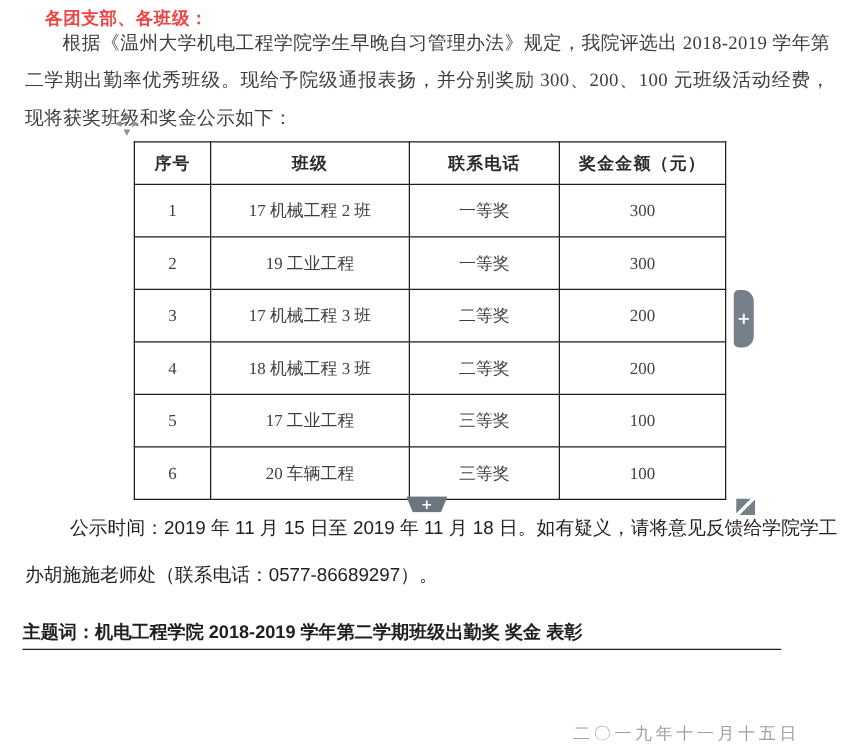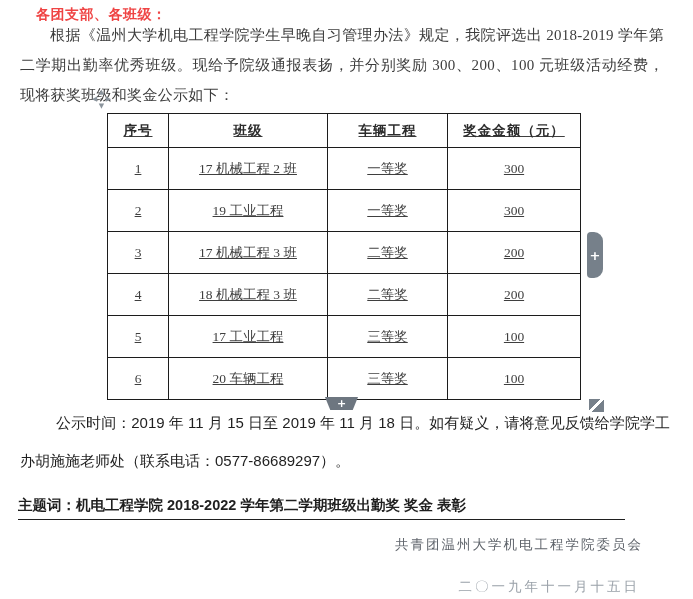--- a/index.html
+++ b/index.html
@@ -31,21 +31,20 @@
     letter-spacing: 0.3px;
   }
   
   .award-table {
     position: absolute;
     left: 107px; top: 113px;
     border-collapse: collapse;
     table-layout: fixed;
     font-size: 13.5px;
     color: #3f3f3f;
-    text-decoration: underline;
   }
   .award-table th, .award-table td {
     border: 1.4px solid #1c1c1c;
     text-align: center;
     vertical-align: middle;
     padding: 0 4px;
     overflow: hidden;
     white-space: nowrap;
   }
   .award-table thead tr { height: 34px; }
@@ -173,21 +172,21 @@
     <colgroup>
       <col class="col-no">
         <col class="col-class">
         <col class="col-award">
         <col class="col-amount">
     </colgroup>
     <thead>
       <tr>
         <th>序号</th>
         <th>班级</th>
-        <th>车辆工程</th>
+        <th>联系电话</th>
         <th>奖金金额（元）</th>
       </tr>
     </thead>
     <tbody>
       <tr>
         <td>1</td>
         <td>17 机械工程 2 班</td>
         <td>一等奖</td>
         <td>300</td>
       </tr>
@@ -229,19 +228,18 @@
   </div>
 
   <div class="row-plus-handle">
     <span>+</span>
   </div>
 
   <div class="resize-corner-handle"></div>
 
   <div class="notice-para">公示时间：2019 年 11 月 15 日至 2019 年 11 月 18 日。如有疑义，请将意见反馈给学院学工办胡施施老师处（联系电话：0577-86689297）。</div>
 
-  <div class="keywords-line">主题词：机电工程学院 2018-2022 学年第二学期班级出勤奖 奖金 表彰</div>
-
-  <div class="signature-line">共青团温州大学机电工程学院委员会</div>
+  <div class="keywords-line">主题词：机电工程学院 2018-2019 学年第二学期班级出勤奖 奖金 表彰</div>
+
 
   <div class="date-line">二〇一九年十一月十五日</div>
 
 </div>
 
 </body></html>

